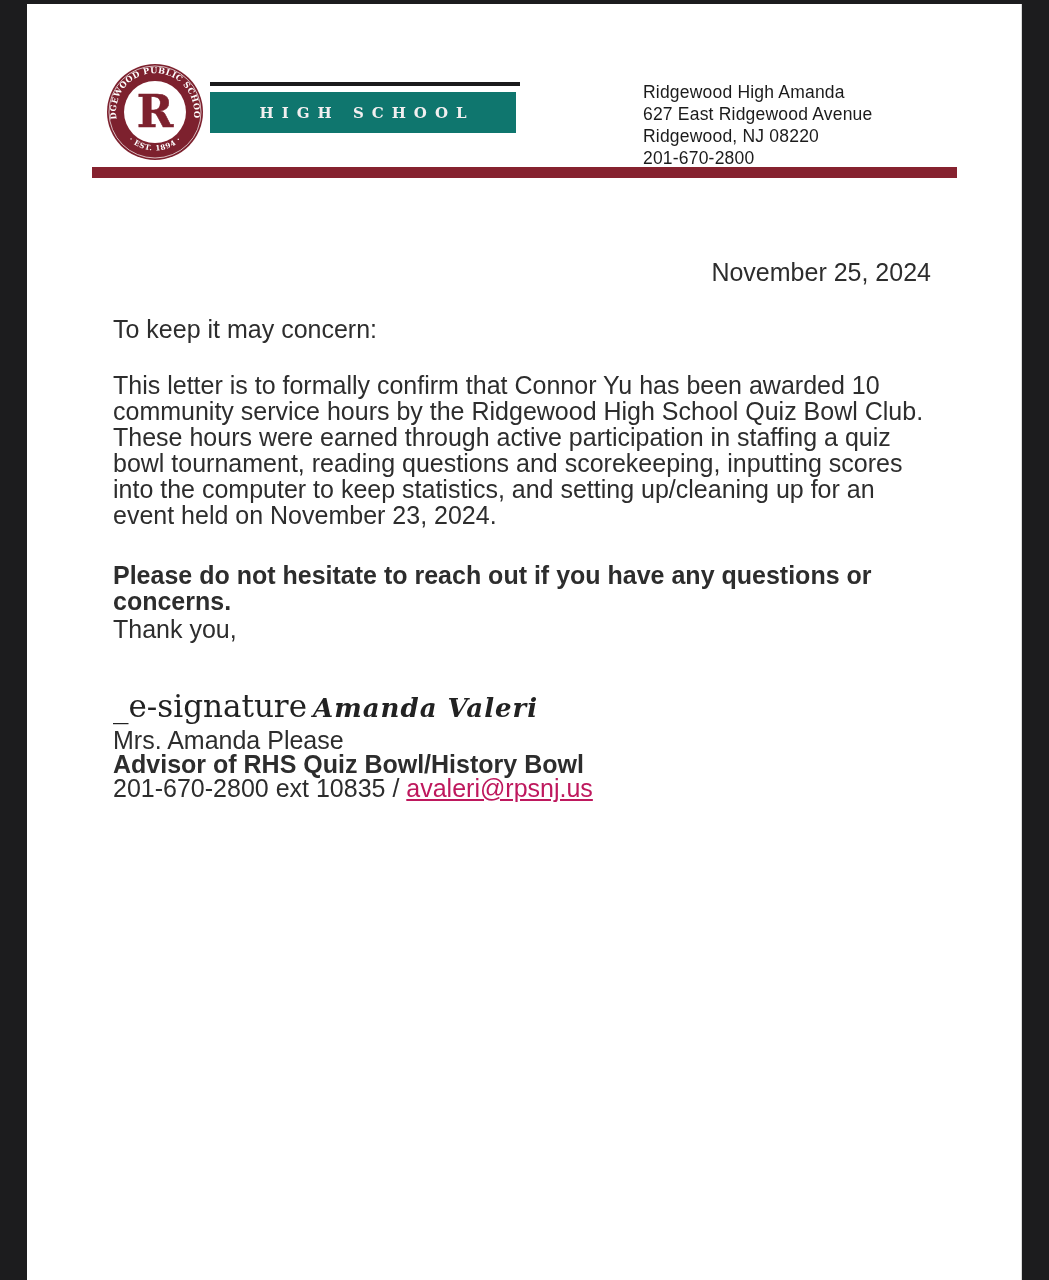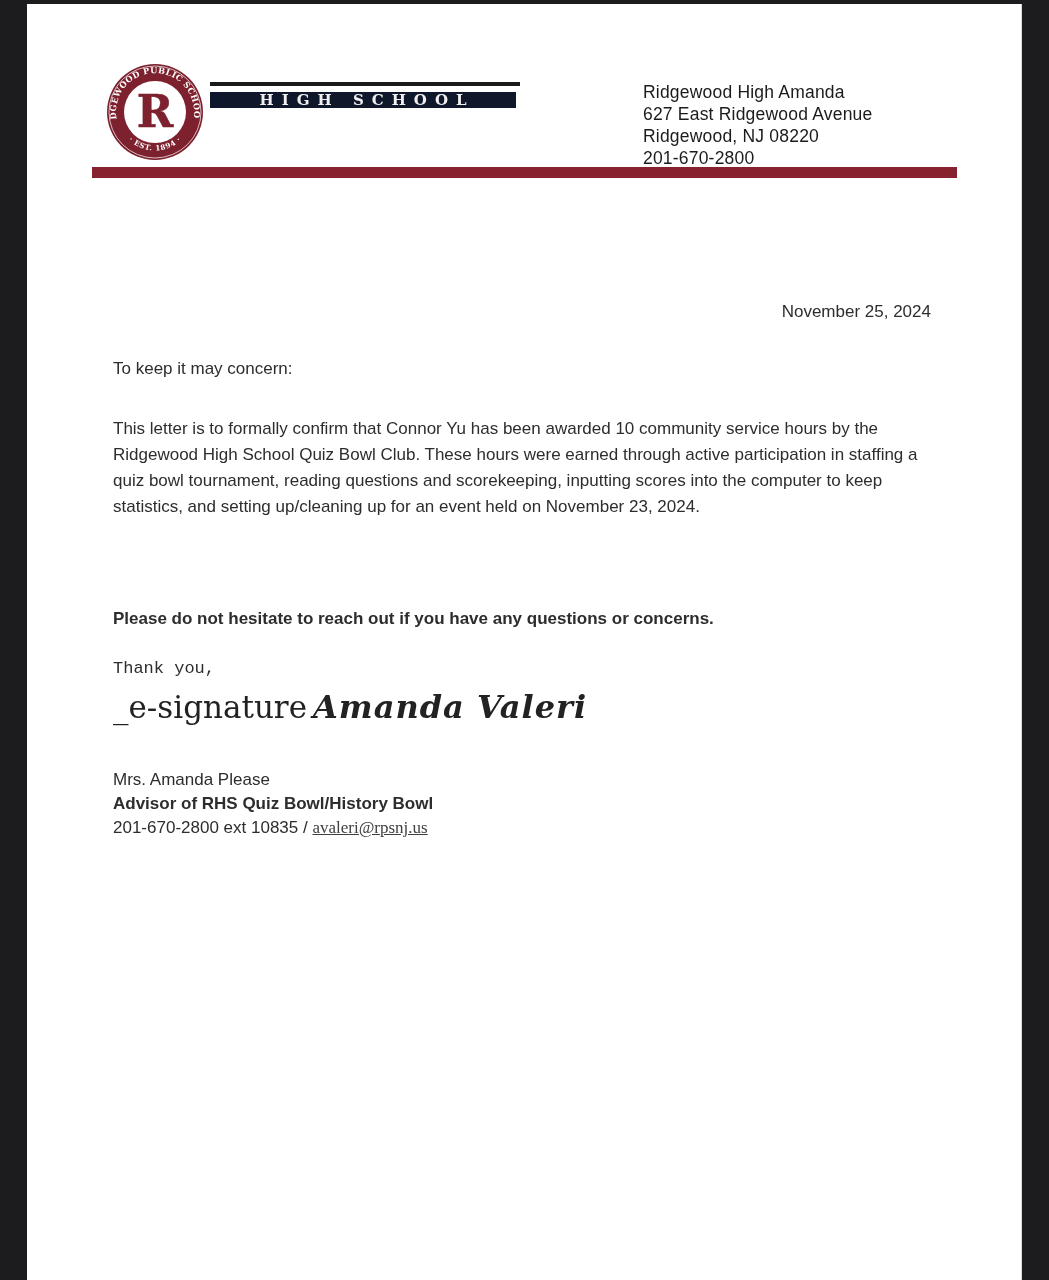--- a/index.html
+++ b/index.html
@@ -50,22 +50,22 @@
     font-weight: bold;
     font-size: 25px;
     letter-spacing: 11px;
     color: #86222f;
     white-space: nowrap;
     text-indent: 11px; 
   }
   .wordmark-banner {
     margin-top: 6px;
     width: 306px;
-    height: 16px;
-    background: #0f172a;
+    height: 41px;
+    background: #0f766e;
     display: flex;
     align-items: center;
     justify-content: center;
   }
   .wordmark-banner-text {
     font-family: "DejaVu Serif", "Liberation Serif", serif;
     font-weight: bold;
     font-size: 15px;
     letter-spacing: 8px;
     text-indent: 8px;
@@ -83,61 +83,60 @@
   }
   .letterhead-divider {
     position: absolute;
     left: 65px;
     top: 163px;
     width: 865px;
     height: 11px;
     background: #86222f;
   }
   
-  .letter-text { color: #2d2d2d; font-size: 17px; margin-top: 44px; }
+  .letter-text { color: #2d2d2d; font-size: 25px; }
   .date-line {
     position: absolute;
     left: 86px;
     top: 254px;
     width: 818px;
     text-align: right;
   }
   .salutation   { position: absolute; left: 86px; top: 311px; width: 830px; }
   .body-par     { position: absolute; left: 86px; top: 368px; width: 822px; line-height: 26px; }
   .closing-par  { position: absolute; left: 86px; top: 558px; width: 822px; line-height: 26px; font-weight: bold; }
-  .thank-you    { position: absolute; left: 86px; top: 611px; width: 822px; font-family: Liberation Mono, monospace; }
+  .thank-you    { position: absolute; left: 86px; top: 611px; width: 822px; }
   .signature-line {
     position: absolute;
     left: 86px;
     top: 684px;
     white-space: nowrap;
     color: #222222;
   }
   .sig-prefix {
     font-family: "DejaVu Serif", "Liberation Serif", serif;
     font-size: 31px;
     color: #222222;
   }
   .sig-script {
     font-family: "DejaVu Serif", "Liberation Serif", serif;
     font-style: italic;
     font-weight: bold;
-    font-size: 32px;
+    font-size: 26px;
     letter-spacing: 1px;
     color: #222222;
     padding-left: 6px;
   }
   .signer-name    { position: absolute; left: 86px; top: 722px; }
   .signer-title   { position: absolute; left: 86px; top: 746px; font-weight: bold; }
   .signer-contact { position: absolute; left: 86px; top: 770px; }
   .email-link {
-    color: #404040;
+    color: #be185d;
     text-decoration: underline;
     cursor: pointer;
-    font-family: Liberation Serif, serif;
   }
   .seal-svg-text {
     font-family: "DejaVu Serif", "Liberation Serif", serif;
     font-weight: bold;
   }
 </style>
 </head>
 <body>
 
 <div class="viewport">

